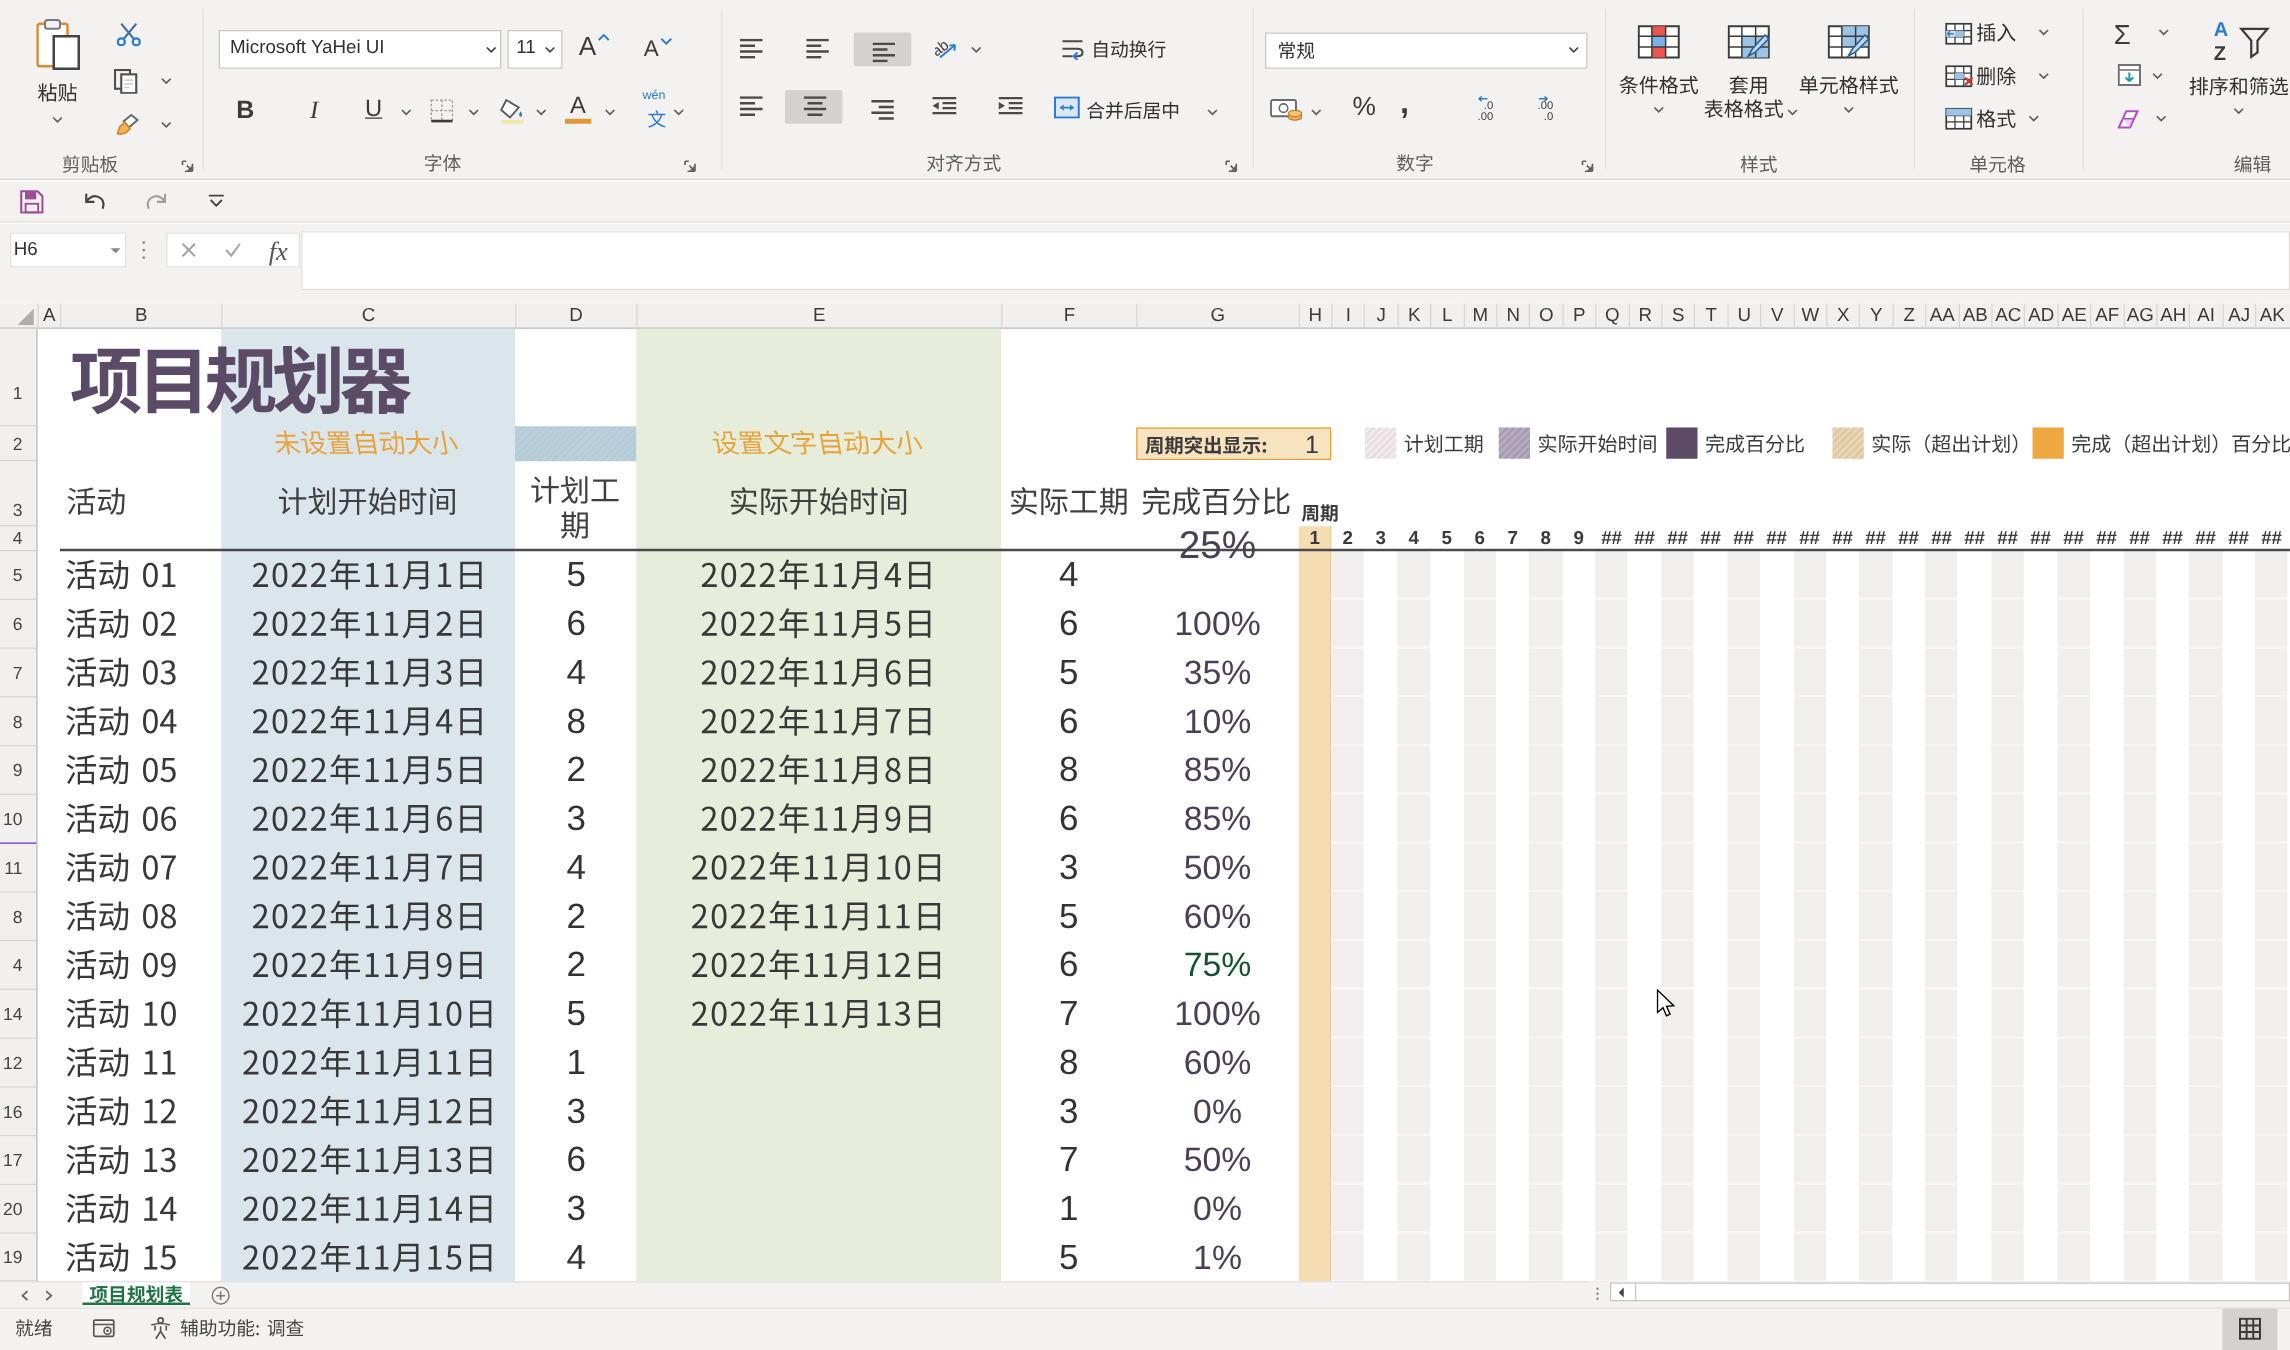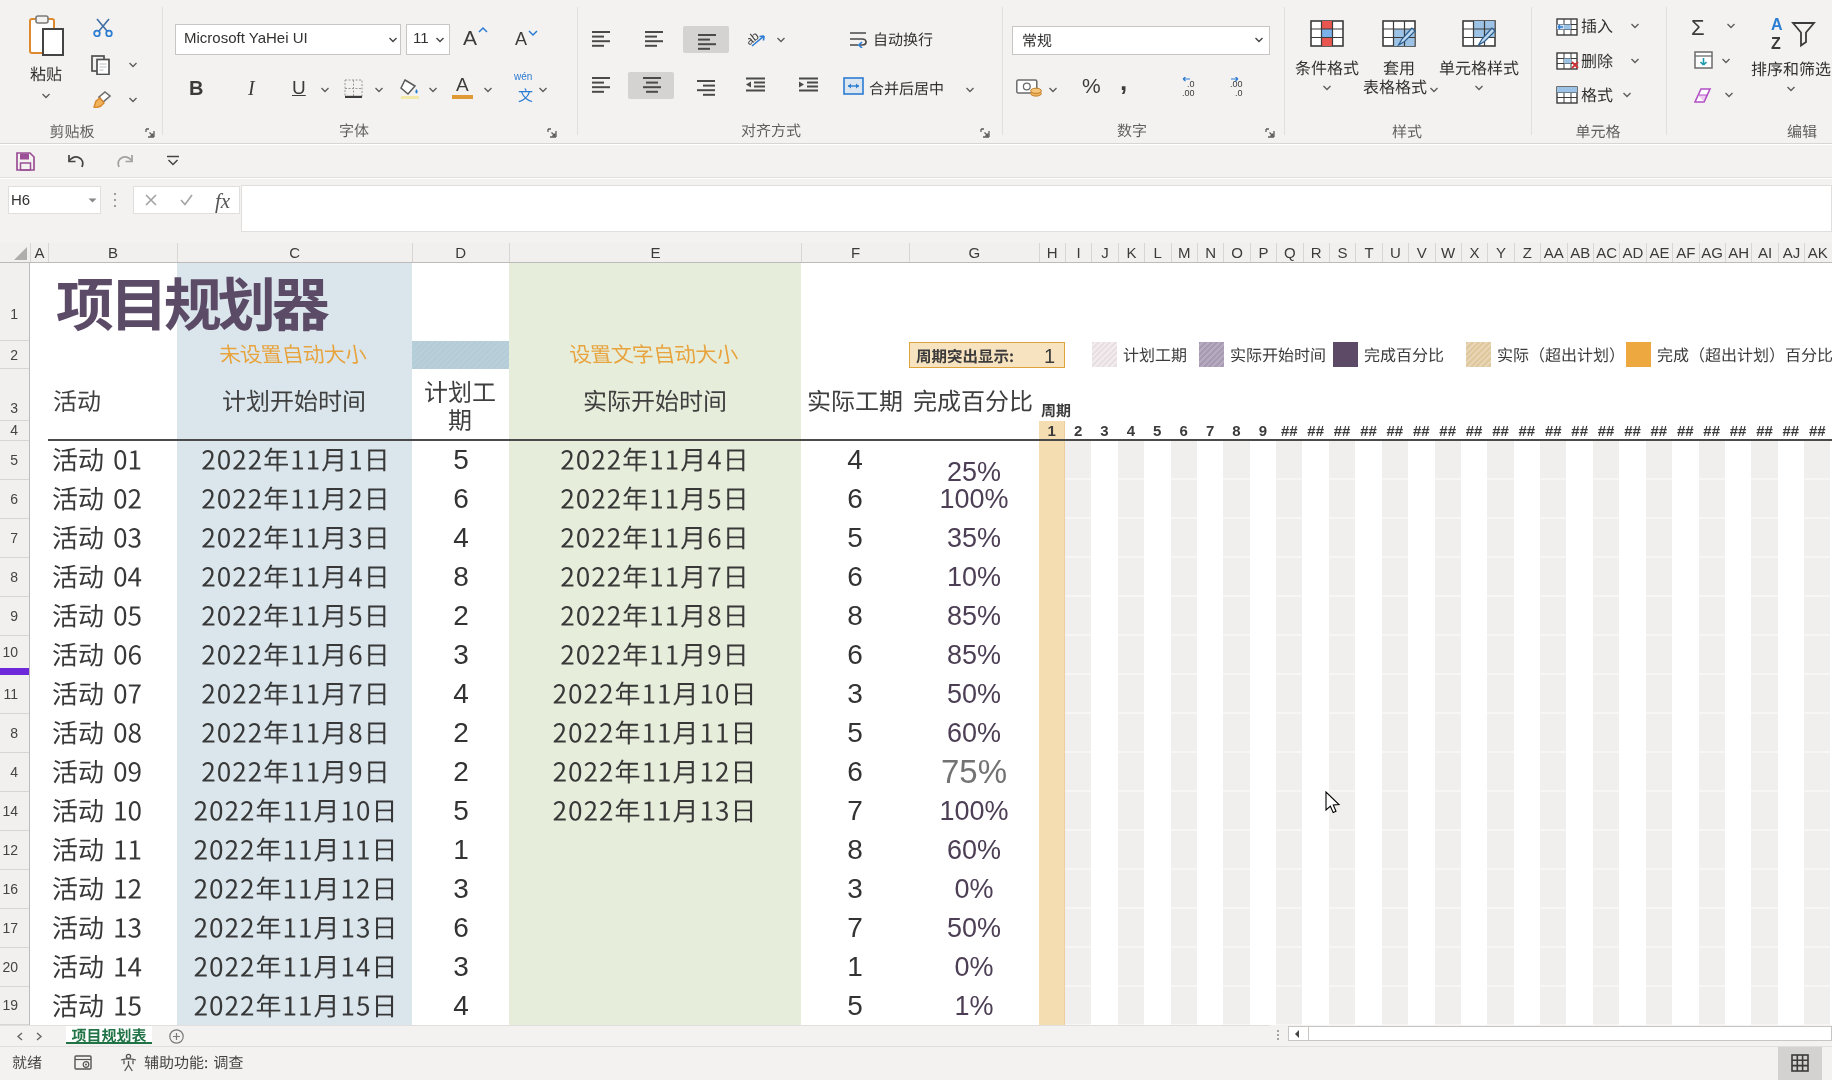--- a/index.html
+++ b/index.html
@@ -362,21 +362,21 @@
 <div class="ab" style="left:0;top:263px;width:30px;height:762px;background:#f1f0ee;border-right:1px solid #bdbbb9"></div>
 <div class="ab" style="left:0;top:263.0px;width:29px;height:78.0px;border-bottom:1px solid #d8d6d4;font-size:14px;color:#444;text-align:right;padding-right:11px;display:flex;align-items:flex-end;padding-bottom:18px;justify-content:flex-end">1</div>
 <div class="ab" style="left:0;top:341.0px;width:29px;height:28.0px;border-bottom:1px solid #d8d6d4;font-size:14px;color:#444;text-align:right;padding-right:11px;display:flex;align-items:center;justify-content:flex-end">2</div>
 <div class="ab" style="left:0;top:369.0px;width:29px;height:51.5px;border-bottom:1px solid #d8d6d4;font-size:14px;color:#444;text-align:right;padding-right:11px;display:flex;align-items:flex-end;padding-bottom:4px;justify-content:flex-end">3</div>
 <div class="ab" style="left:0;top:420.5px;width:29px;height:20.0px;border-bottom:1px solid #d8d6d4;font-size:14px;color:#444;text-align:right;padding-right:11px;display:flex;align-items:center;justify-content:flex-end">4</div>
 <div class="ab" style="left:0;top:440.5px;width:29px;height:39.0px;border-bottom:1px solid #d8d6d4;font-size:14px;color:#444;text-align:right;padding-right:11px;display:flex;align-items:center;justify-content:flex-end">5</div>
 <div class="ab" style="left:0;top:479.5px;width:29px;height:39.0px;border-bottom:1px solid #d8d6d4;font-size:14px;color:#444;text-align:right;padding-right:11px;display:flex;align-items:center;justify-content:flex-end">6</div>
 <div class="ab" style="left:0;top:518.5px;width:29px;height:39.0px;border-bottom:1px solid #d8d6d4;font-size:14px;color:#444;text-align:right;padding-right:11px;display:flex;align-items:center;justify-content:flex-end">7</div>
 <div class="ab" style="left:0;top:557.5px;width:29px;height:39.0px;border-bottom:1px solid #d8d6d4;font-size:14px;color:#444;text-align:right;padding-right:11px;display:flex;align-items:center;justify-content:flex-end">8</div>
 <div class="ab" style="left:0;top:596.5px;width:29px;height:39.0px;border-bottom:1px solid #d8d6d4;font-size:14px;color:#444;text-align:right;padding-right:11px;display:flex;align-items:center;justify-content:flex-end">9</div>
-<div class="ab" style="left:0;top:635.5px;width:29px;height:39.0px;border-bottom:7px solid #6d28d9;font-size:14px;color:#444;text-align:right;padding-right:11px;display:flex;align-items:center;justify-content:flex-end">10</div>
+<div class="ab" style="left:0;top:635.5px;width:29px;height:39.0px;border-bottom:1px solid #6d28d9;font-size:14px;color:#444;text-align:right;padding-right:11px;display:flex;align-items:center;justify-content:flex-end">10</div>
 <div class="ab" style="left:0;top:674.5px;width:29px;height:39.0px;border-bottom:1px solid #d8d6d4;font-size:14px;color:#444;text-align:right;padding-right:11px;display:flex;align-items:center;justify-content:flex-end">11</div>
 <div class="ab" style="left:0;top:713.5px;width:29px;height:39.0px;border-bottom:1px solid #d8d6d4;font-size:14px;color:#444;text-align:right;padding-right:11px;display:flex;align-items:center;justify-content:flex-end">8</div>
 <div class="ab" style="left:0;top:752.5px;width:29px;height:39.0px;border-bottom:1px solid #d8d6d4;font-size:14px;color:#444;text-align:right;padding-right:11px;display:flex;align-items:center;justify-content:flex-end">4</div>
 <div class="ab" style="left:0;top:791.5px;width:29px;height:39.0px;border-bottom:1px solid #d8d6d4;font-size:14px;color:#444;text-align:right;padding-right:11px;display:flex;align-items:center;justify-content:flex-end">14</div>
 <div class="ab" style="left:0;top:830.5px;width:29px;height:39.0px;border-bottom:1px solid #d8d6d4;font-size:14px;color:#444;text-align:right;padding-right:11px;display:flex;align-items:center;justify-content:flex-end">12</div>
 <div class="ab" style="left:0;top:869.5px;width:29px;height:39.0px;border-bottom:1px solid #d8d6d4;font-size:14px;color:#444;text-align:right;padding-right:11px;display:flex;align-items:center;justify-content:flex-end">16</div>
 <div class="ab" style="left:0;top:908.5px;width:29px;height:39.0px;border-bottom:1px solid #d8d6d4;font-size:14px;color:#444;text-align:right;padding-right:11px;display:flex;align-items:center;justify-content:flex-end">17</div>
 <div class="ab" style="left:0;top:947.5px;width:29px;height:39.0px;border-bottom:1px solid #d8d6d4;font-size:14px;color:#444;text-align:right;padding-right:11px;display:flex;align-items:center;justify-content:flex-end">20</div>
 <div class="ab" style="left:0;top:986.5px;width:29px;height:38.5px;border-bottom:1px solid #d8d6d4;font-size:14px;color:#444;text-align:right;padding-right:11px;display:flex;align-items:center;justify-content:flex-end">19</div>
 <div class="ab" style="left:177px;top:263px;width:234.5px;height:762px;background:#dae6ec"></div>
@@ -400,21 +400,21 @@
 <div class="ab" style="left:1804.1px;top:440.5px;width:26.4px;height:584.5px;background:repeating-linear-gradient(180deg,#f0efed 0,#f0efed 37px,#f7f6f5 37px,#f7f6f5 39px)"></div>
 <div class="ab" style="left:909px;top:342px;width:155.9px;height:26px;background:#f8e3c0;border:1.5px solid #dfa33c"></div>
 <div class="ab" style="left:1092px;top:342px;width:25px;height:25px;background:repeating-linear-gradient(135deg,#e8dfe3 0,#e8dfe3 2px,#f2ecee 2px,#f2ecee 4px)"></div>
 <div class="ab" style="left:1199px;top:342px;width:25px;height:25px;background:repeating-linear-gradient(135deg,#a89ab2 0,#a89ab2 2px,#b7abc0 2px,#b7abc0 4px)"></div>
 <div class="ab" style="left:1333px;top:342px;width:25px;height:25px;background:#5d4a66"></div>
 <div class="ab" style="left:1466px;top:342px;width:25px;height:25px;background:repeating-linear-gradient(135deg,#dfc79e 0,#dfc79e 2px,#e8d5b5 2px,#e8d5b5 4px)"></div>
 <div class="ab" style="left:1626px;top:342px;width:25px;height:25px;background:#eda83f"></div>
 <div class="ab" style="left:48px;top:438.5px;width:1784px;height:2px;background:#4a4a4a"></div>
 <div class="ab" style="left:412px;top:440.5px;width:98px;height:39.0px;font-size:28px;color:#333;display:flex;align-items:center;justify-content:center">5</div>
 <div class="ab" style="left:801px;top:440.5px;width:108px;height:39.0px;font-size:28px;color:#333;display:flex;align-items:center;justify-content:center">4</div>
-<div class="ab" style="left:909px;top:453px;width:130px;height:39.0px;font-size:27px;color:#4c3e54;display:flex;align-items:center;justify-content:center">25%</div>
+<div class="ab" style="left:909px;top:416px;width:130px;height:39.0px;font-size:31px;color:#4c3e54;display:flex;align-items:center;justify-content:center">25%</div>
 <div class="ab" style="left:412px;top:479.5px;width:98px;height:39.0px;font-size:28px;color:#333;display:flex;align-items:center;justify-content:center">6</div>
 <div class="ab" style="left:801px;top:479.5px;width:108px;height:39.0px;font-size:28px;color:#333;display:flex;align-items:center;justify-content:center">6</div>
 <div class="ab" style="left:909px;top:479.5px;width:130px;height:39.0px;font-size:27px;color:#4c3e54;display:flex;align-items:center;justify-content:center">100%</div>
 <div class="ab" style="left:412px;top:518.5px;width:98px;height:39.0px;font-size:28px;color:#333;display:flex;align-items:center;justify-content:center">4</div>
 <div class="ab" style="left:801px;top:518.5px;width:108px;height:39.0px;font-size:28px;color:#333;display:flex;align-items:center;justify-content:center">5</div>
 <div class="ab" style="left:909px;top:518.5px;width:130px;height:39.0px;font-size:27px;color:#4c3e54;display:flex;align-items:center;justify-content:center">35%</div>
 <div class="ab" style="left:412px;top:557.5px;width:98px;height:39.0px;font-size:28px;color:#333;display:flex;align-items:center;justify-content:center">8</div>
 <div class="ab" style="left:801px;top:557.5px;width:108px;height:39.0px;font-size:28px;color:#333;display:flex;align-items:center;justify-content:center">6</div>
 <div class="ab" style="left:909px;top:557.5px;width:130px;height:39.0px;font-size:27px;color:#4c3e54;display:flex;align-items:center;justify-content:center">10%</div>
 <div class="ab" style="left:412px;top:596.5px;width:98px;height:39.0px;font-size:28px;color:#333;display:flex;align-items:center;justify-content:center">2</div>
@@ -424,21 +424,21 @@
 <div class="ab" style="left:801px;top:635.5px;width:108px;height:39.0px;font-size:28px;color:#333;display:flex;align-items:center;justify-content:center">6</div>
 <div class="ab" style="left:909px;top:635.5px;width:130px;height:39.0px;font-size:27px;color:#4c3e54;display:flex;align-items:center;justify-content:center">85%</div>
 <div class="ab" style="left:412px;top:674.5px;width:98px;height:39.0px;font-size:28px;color:#333;display:flex;align-items:center;justify-content:center">4</div>
 <div class="ab" style="left:801px;top:674.5px;width:108px;height:39.0px;font-size:28px;color:#333;display:flex;align-items:center;justify-content:center">3</div>
 <div class="ab" style="left:909px;top:674.5px;width:130px;height:39.0px;font-size:27px;color:#4c3e54;display:flex;align-items:center;justify-content:center">50%</div>
 <div class="ab" style="left:412px;top:713.5px;width:98px;height:39.0px;font-size:28px;color:#333;display:flex;align-items:center;justify-content:center">2</div>
 <div class="ab" style="left:801px;top:713.5px;width:108px;height:39.0px;font-size:28px;color:#333;display:flex;align-items:center;justify-content:center">5</div>
 <div class="ab" style="left:909px;top:713.5px;width:130px;height:39.0px;font-size:27px;color:#4c3e54;display:flex;align-items:center;justify-content:center">60%</div>
 <div class="ab" style="left:412px;top:752.5px;width:98px;height:39.0px;font-size:28px;color:#333;display:flex;align-items:center;justify-content:center">2</div>
 <div class="ab" style="left:801px;top:752.5px;width:108px;height:39.0px;font-size:28px;color:#333;display:flex;align-items:center;justify-content:center">6</div>
-<div class="ab" style="left:909px;top:752.5px;width:130px;height:39.0px;font-size:33px;color:#737373;display:flex;align-items:center;justify-content:center">75%</div>
+<div class="ab" style="left:909px;top:752.5px;width:130px;height:39.0px;font-size:27px;color:#14532d;display:flex;align-items:center;justify-content:center">75%</div>
 <div class="ab" style="left:412px;top:791.5px;width:98px;height:39.0px;font-size:28px;color:#333;display:flex;align-items:center;justify-content:center">5</div>
 <div class="ab" style="left:801px;top:791.5px;width:108px;height:39.0px;font-size:28px;color:#333;display:flex;align-items:center;justify-content:center">7</div>
 <div class="ab" style="left:909px;top:791.5px;width:130px;height:39.0px;font-size:27px;color:#4c3e54;display:flex;align-items:center;justify-content:center">100%</div>
 <div class="ab" style="left:412px;top:830.5px;width:98px;height:39.0px;font-size:28px;color:#333;display:flex;align-items:center;justify-content:center">1</div>
 <div class="ab" style="left:801px;top:830.5px;width:108px;height:39.0px;font-size:28px;color:#333;display:flex;align-items:center;justify-content:center">8</div>
 <div class="ab" style="left:909px;top:830.5px;width:130px;height:39.0px;font-size:27px;color:#4c3e54;display:flex;align-items:center;justify-content:center">60%</div>
 <div class="ab" style="left:412px;top:869.5px;width:98px;height:39.0px;font-size:28px;color:#333;display:flex;align-items:center;justify-content:center">3</div>
 <div class="ab" style="left:801px;top:869.5px;width:108px;height:39.0px;font-size:28px;color:#333;display:flex;align-items:center;justify-content:center">3</div>
 <div class="ab" style="left:909px;top:869.5px;width:130px;height:39.0px;font-size:27px;color:#4c3e54;display:flex;align-items:center;justify-content:center">0%</div>
 <div class="ab" style="left:412px;top:908.5px;width:98px;height:39.0px;font-size:28px;color:#333;display:flex;align-items:center;justify-content:center">6</div>

